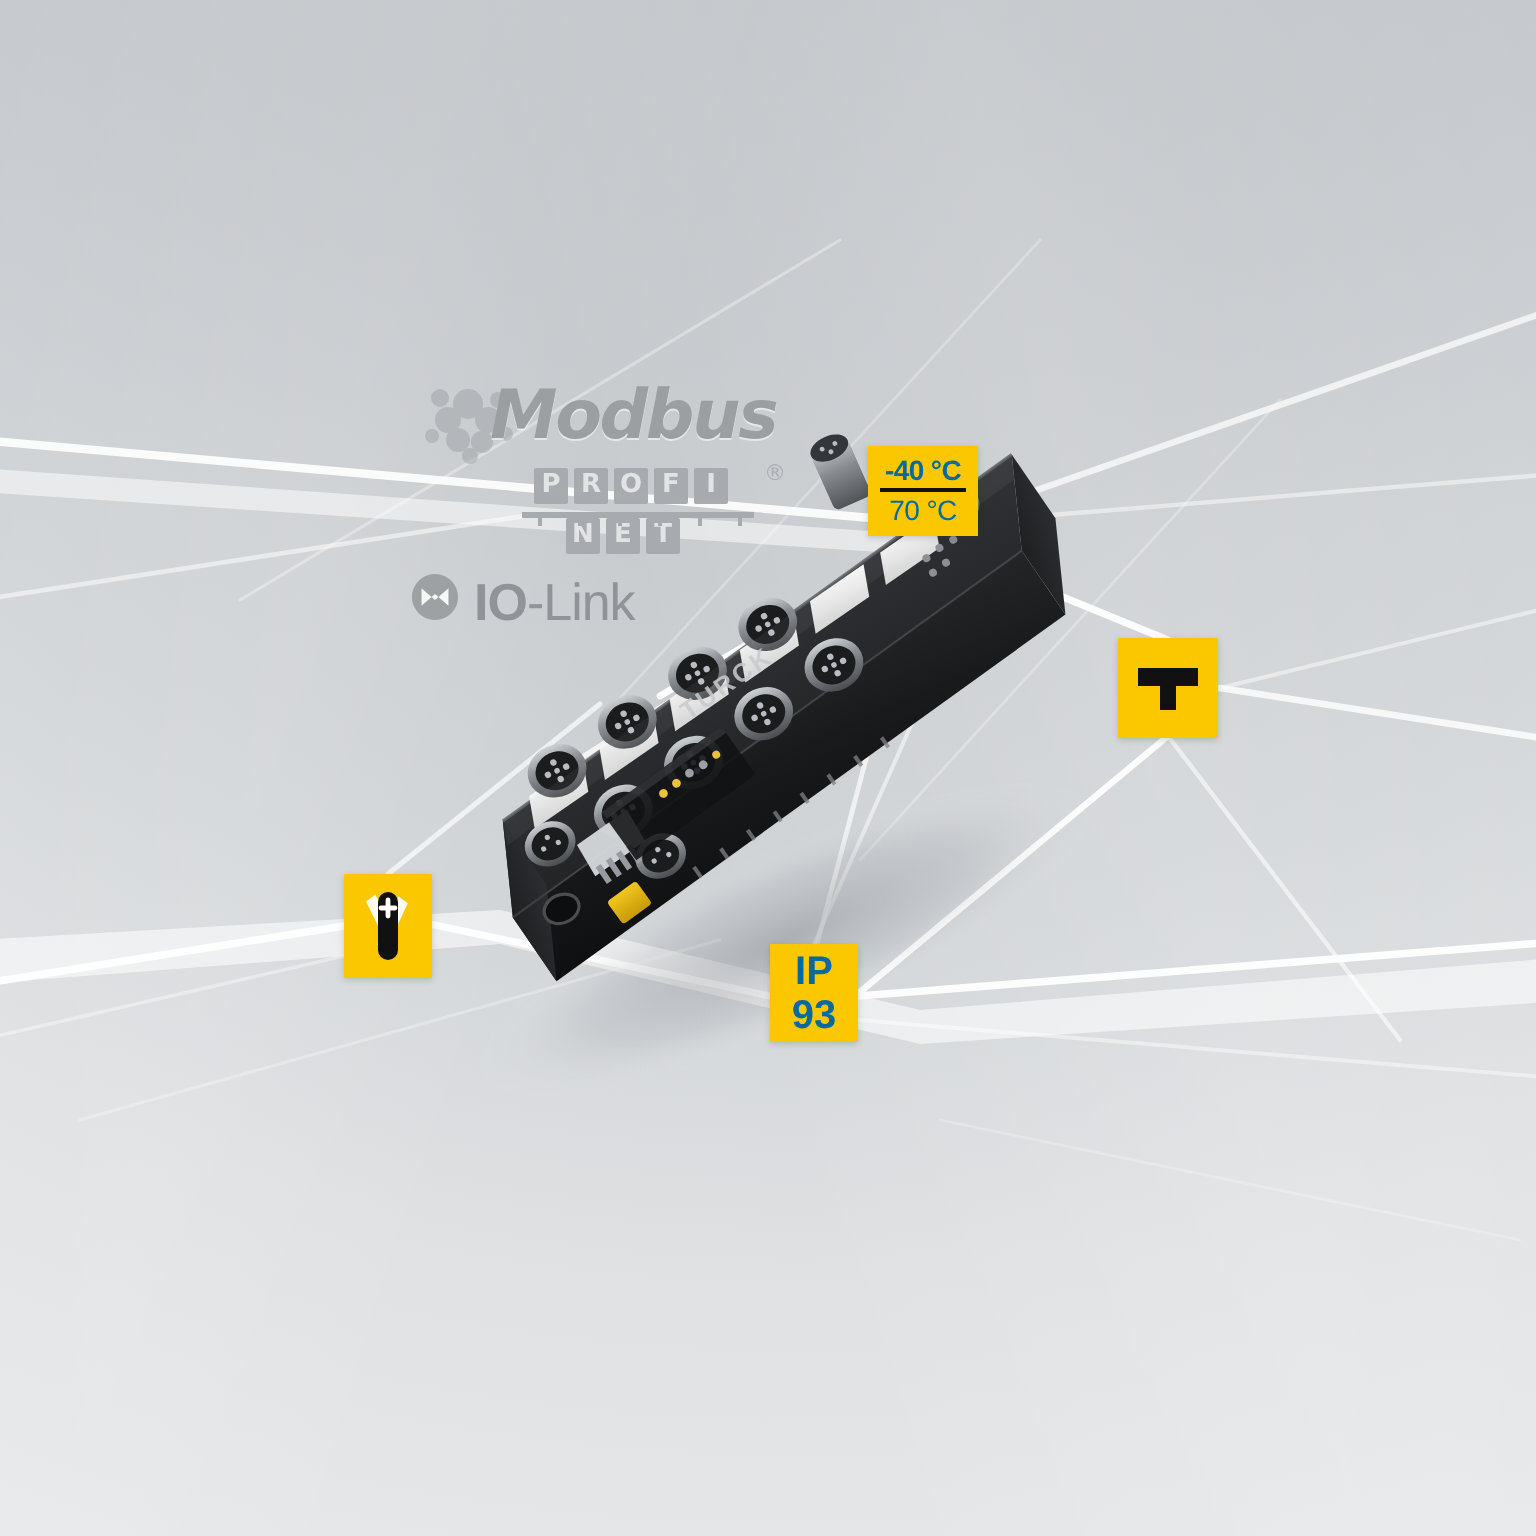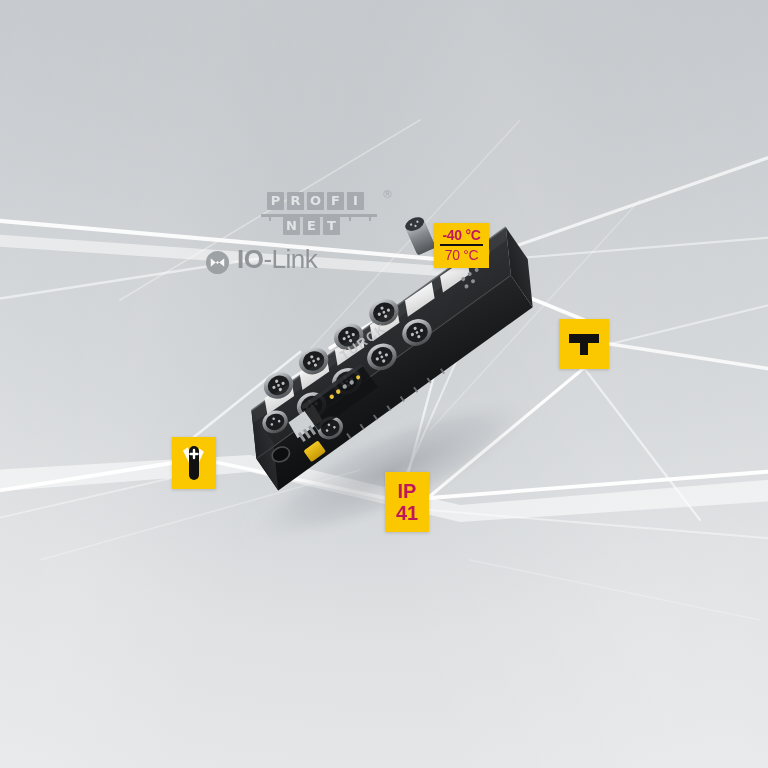--- a/index.html
+++ b/index.html
@@ -130,41 +130,41 @@
   }
   .logo-ethernetip .tm {
     font-size: 10px;
     vertical-align: super;
     font-weight: 400;
   }
 
   .logo-iolink {
     margin-top: 6px;
     display: flex;
-    align-items: flex-end;
+    align-items: flex-start;
     gap: 7px;
   }
   .iol-mark { width: 25px; height: 25px; }
   .iol-text {
     font-family: "Liberation Sans", sans-serif;
     font-size: 26px;
     color: #8e9296;
     letter-spacing: -0.5px;
   }
   .iol-text b { font-weight: 700; }
 
   
   .badge {
     position: absolute;
     background: #fbc800;
     display: flex;
     flex-direction: column;
     align-items: center;
     justify-content: center;
-    color: #be185d;
+    color: #0369a1;
     box-shadow: 0 1px 3px rgba(60,60,60,0.22);
   }
 
   .badge-temp {
     left: 434px; top: 223px;
     width: 55px; height: 45px;
     padding: 3px 0;
   }
   .badge-temp .t-top {
     font-size: 14px;
@@ -177,21 +177,21 @@
   .badge-temp .t-bot {
     font-size: 14px;
     font-weight: 400;
     line-height: 17px;
     letter-spacing: -0.3px;
     padding-top: 1px;
   }
 
   .badge-ip {
     left: 385px; top: 472px;
-    width: 44px; height: 60px;
+    width: 44px; height: 49px;
   }
   .badge-ip .ip-l1,
   .badge-ip .ip-l2 {
     font-size: 20px;
     font-weight: 700;
     line-height: 22px;
     letter-spacing: 0px;
   }
 
   .badge-tee {
@@ -272,20 +272,37 @@
         <stop offset="0%" stop-color="#7d8186" stop-opacity="0.45"></stop>
         <stop offset="60%" stop-color="#90949a" stop-opacity="0.18"></stop>
         <stop offset="100%" stop-color="#ffffff" stop-opacity="0"></stop>
       </radialGradient>
     </defs>
     <ellipse cx="392" cy="470" rx="175" ry="46" fill="url(#shGrad)" transform="rotate(-24 392 470)"></ellipse>
   </svg>
 
   <div class="logos">
 
+    <div class="logo-modbus">
+      <svg class="modbus-atom" viewBox="0 0 48 44">
+        <g fill="#8e9296">
+          <circle cx="23" cy="12" r="7.5"></circle>
+          <circle cx="13" cy="20" r="6.5"></circle>
+          <circle cx="33" cy="20" r="6.5"></circle>
+          <circle cx="18" cy="30" r="6"></circle>
+          <circle cx="30" cy="31" r="5.5"></circle>
+          <circle cx="9" cy="9" r="4.5"></circle>
+          <circle cx="38" cy="10" r="4"></circle>
+          <circle cx="24" cy="38" r="4"></circle>
+          <circle cx="5" cy="28" r="3.5"></circle>
+          <circle cx="42" cy="27" r="3.5"></circle>
+        </g>
+      </svg>
+      <div class="modbus-word">Modbus</div>
+    </div>
 
     <div class="logo-profinet">
       <div class="pn-row row1" id="pnRow1">
           <div class="pn-cell">P</div>
           <div class="pn-cell">R</div>
           <div class="pn-cell">O</div>
           <div class="pn-cell">F</div>
           <div class="pn-cell">I</div>
         </div>
       <div class="pn-bar"></div>
@@ -552,21 +569,21 @@
     </g>
   </svg>
 
   <div class="badge badge-temp">
     <div class="t-top">-40 °C</div>
     <div class="t-bot">70 °C</div>
   </div>
 
   <div class="badge badge-ip">
     <div class="ip-l1">IP</div>
-    <div class="ip-l2">41</div>
+    <div class="ip-l2">93</div>
   </div>
 
   <div class="badge badge-tee">
     <svg width="34" height="26" viewBox="0 0 34 26">
       <path d="M2 3 H32 V12 H21 V24 H13 V12 H2 Z" fill="#111111"></path>
     </svg>
   </div>
 
   <div class="badge badge-tool">
     <svg width="32" height="38" viewBox="0 0 32 38">

